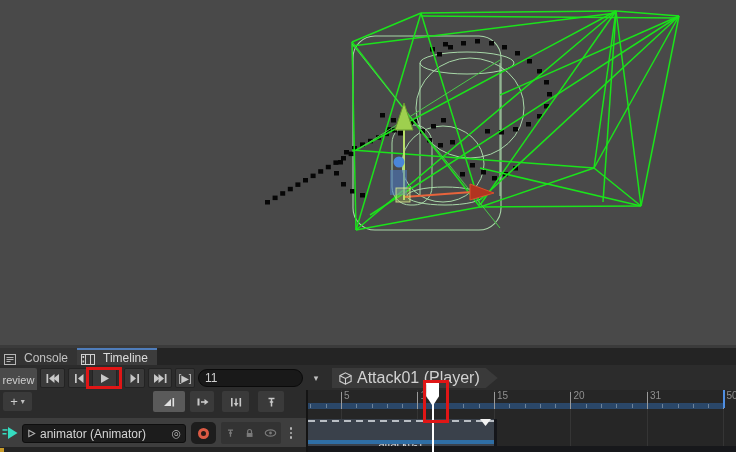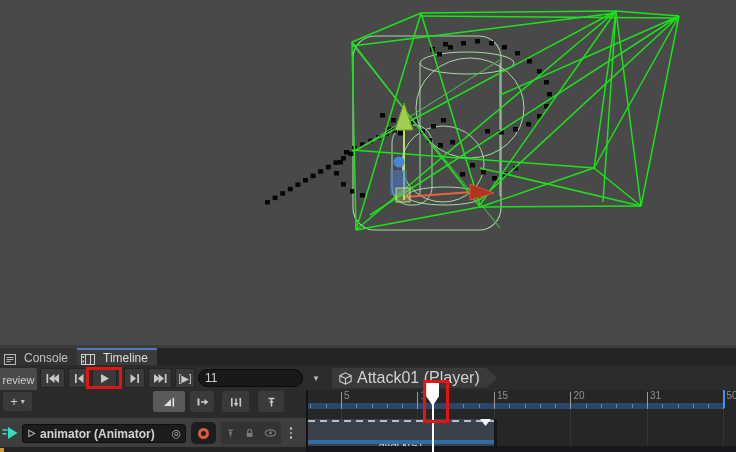--- a/index.html
+++ b/index.html
@@ -34,21 +34,21 @@
   
   #content{position:absolute;left:0;top:390px;width:736px;height:62px;background:#262626;}
   #header-col{position:absolute;left:0;top:0;width:306px;height:62px;background:#2b2b2b;}
   #col-divider{position:absolute;left:306px;top:0;width:2px;height:62px;background:#141414;}
   #add-btn{position:absolute;left:3px;top:2px;width:29px;height:19px;background:#3a3a3a;border-radius:2px;
         display:flex;align-items:center;justify-content:center;gap:3px;color:#cccccc;font-size:13px;}
   .mode-btn{position:absolute;top:1px;height:21px;background:#3a3a3a;border-radius:2px;
         display:flex;align-items:center;justify-content:center;}
   .mode-btn.selected{background:#5a5a5a;}
 
-  #track-row{position:absolute;left:0;top:28px;width:306px;height:29px;background:#3e3e3e;display:flex;align-items:center;font-weight:bold;}
+  #track-row{position:absolute;left:0;top:28px;width:306px;height:29px;background:#3e3e3e;display:flex;align-items:center;}
   #track-field{position:absolute;left:22px;top:6px;width:164px;height:19px;background:#1c1c1c;border:1px solid #0e0e0e;
         border-radius:3px;display:flex;align-items:center;gap:4px;padding:0 4px;color:#d4d4d4;font-size:12px;}
   #track-field .spacer{flex:1;}
   #record-btn{position:absolute;left:191px;top:4px;width:25px;height:22px;background:#1d1d1d;border-radius:5px;
         display:flex;align-items:center;justify-content:center;}
   #record-ring{width:11px;height:11px;border-radius:50%;border:3px solid #dc5a44;background:#2a1a16;}
   #track-toggles{position:absolute;left:221px;top:4px;width:60px;height:22px;background:#333;border-radius:2px;
         display:flex;align-items:center;justify-content:space-around;}
   #track-menu{position:absolute;left:286px;top:6px;width:10px;height:18px;display:flex;flex-direction:column;
         align-items:center;justify-content:center;gap:2px;}

